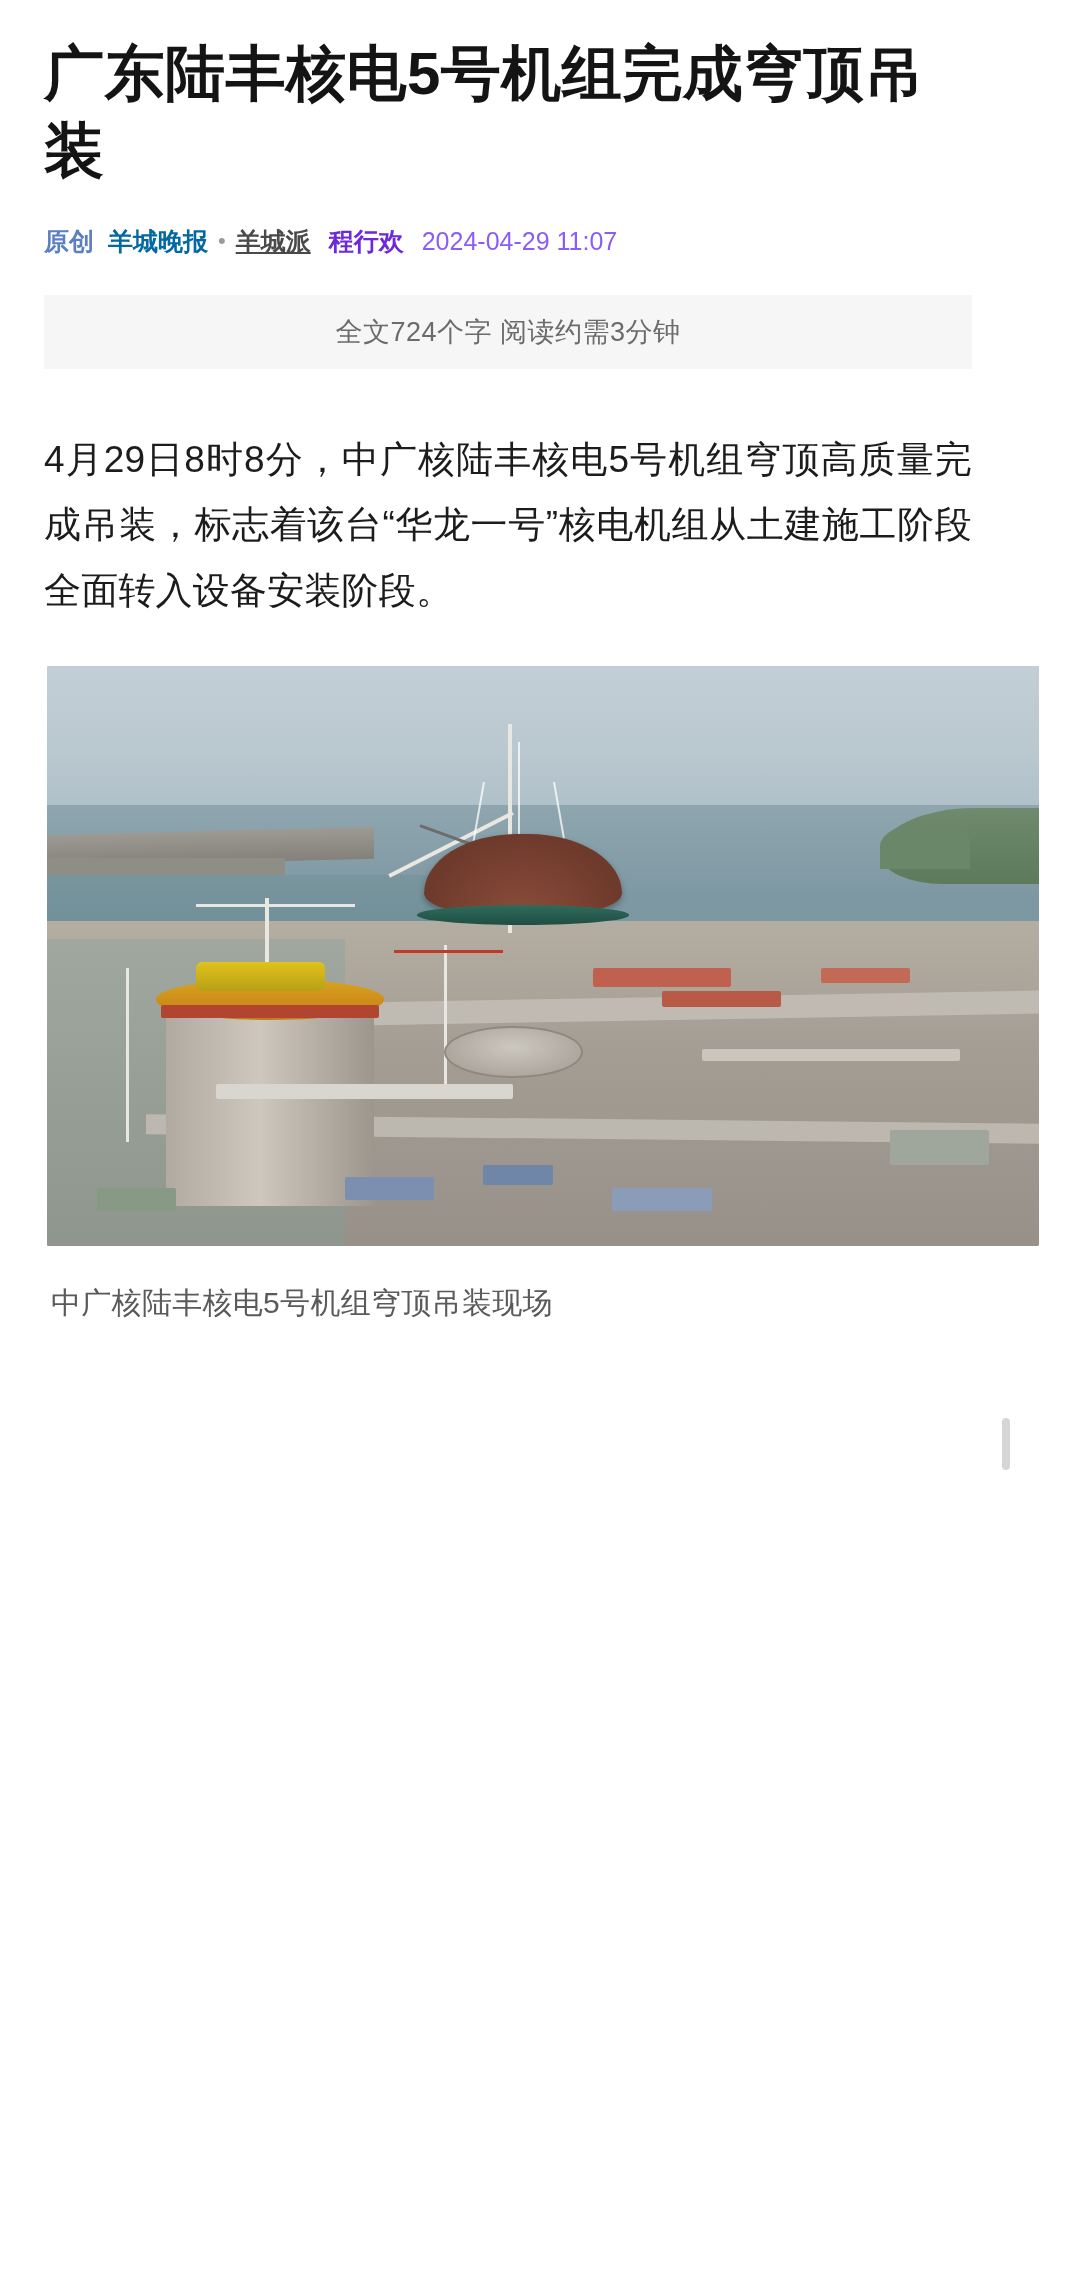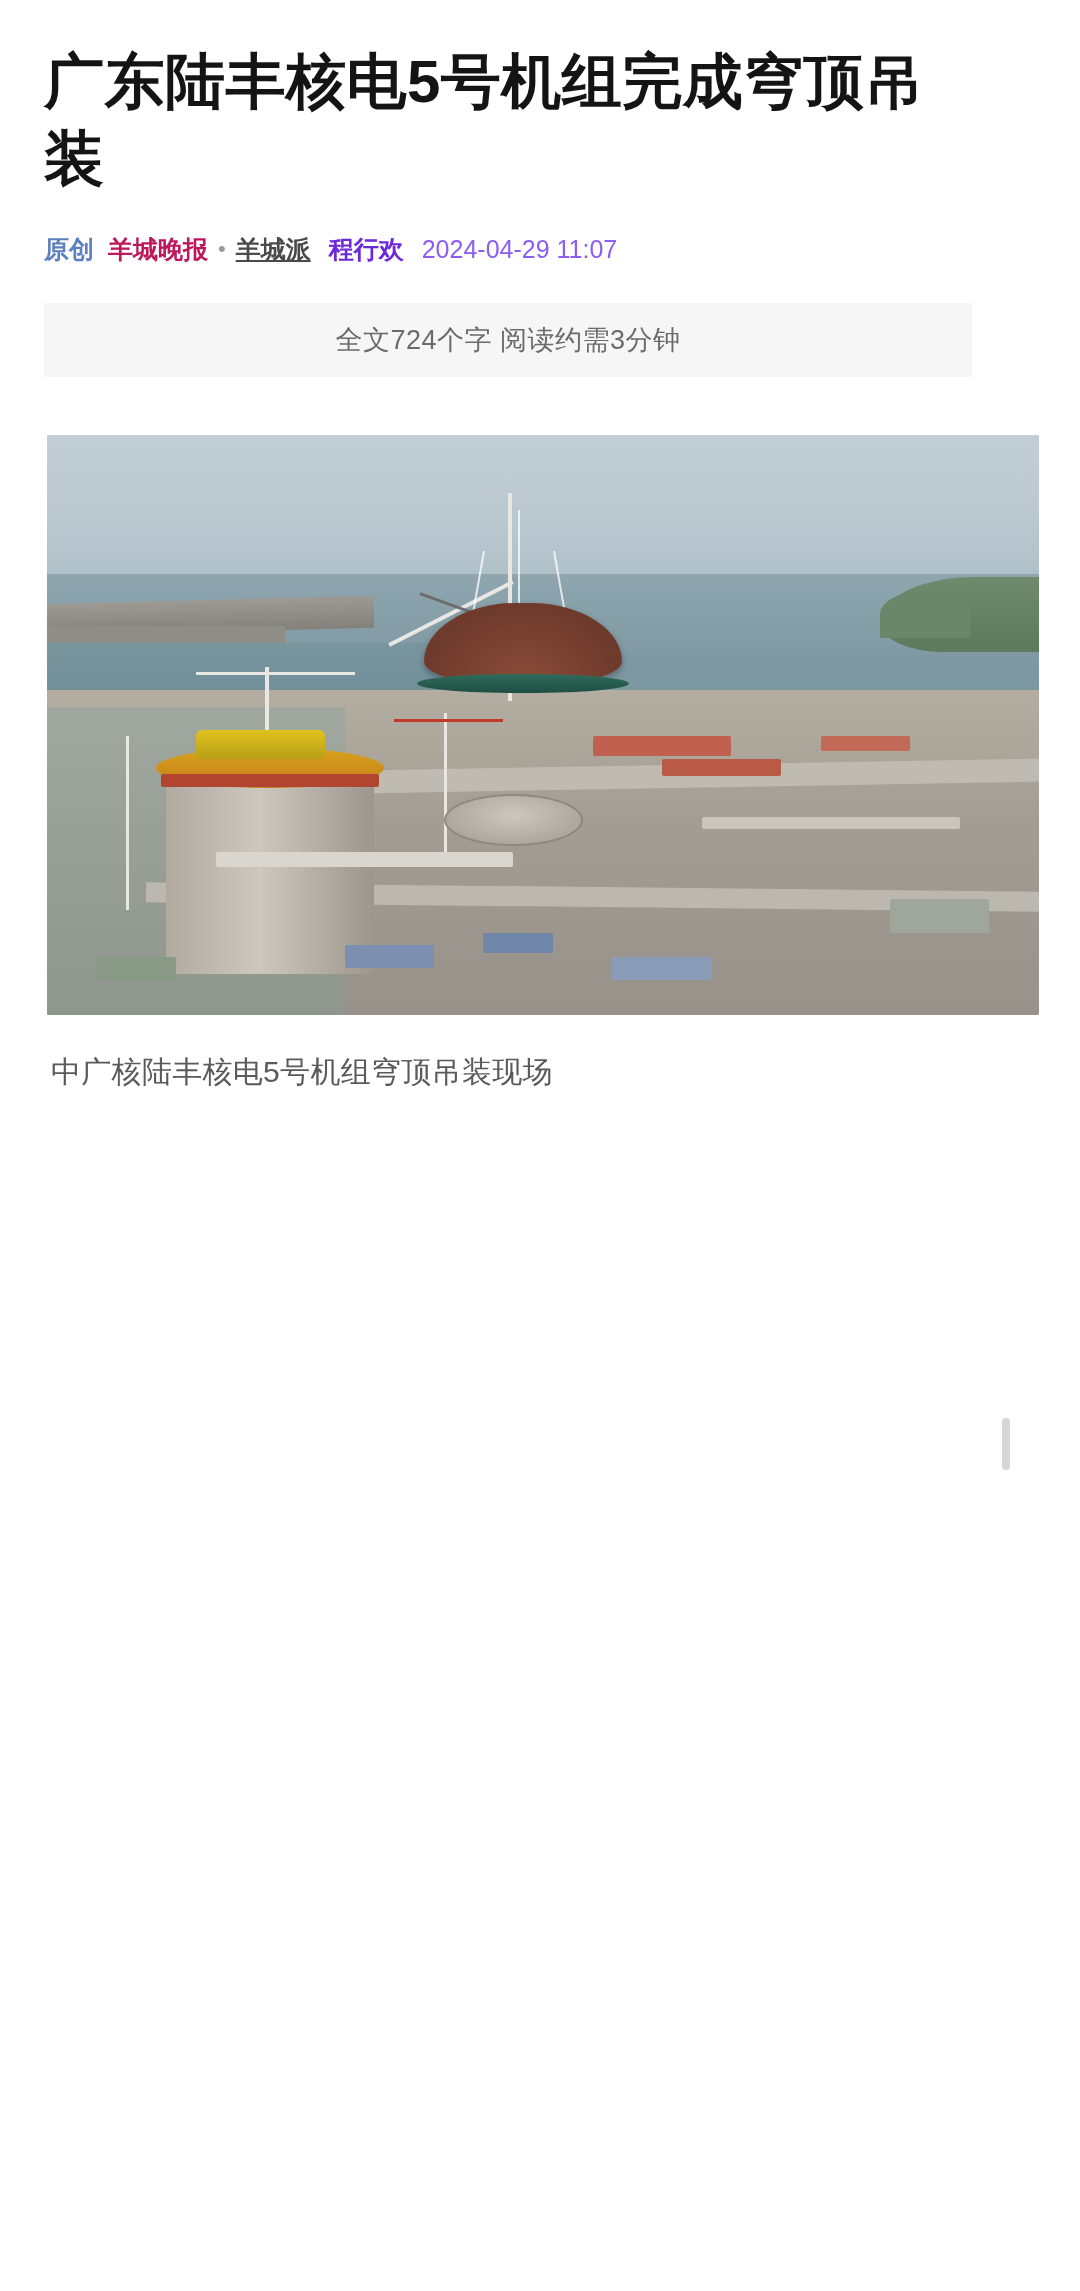--- a/index.html
+++ b/index.html
@@ -12,21 +12,21 @@
     width: 1080px;
     min-height: 2291px;
     font-family: "Liberation Sans", "DejaVu Sans", sans-serif;
     color: #1a1a1a;
     -webkit-font-smoothing: antialiased;
   }
   .page {
     width: 1016px;
     min-height: 2291px;
     position: relative;
-    padding: 8px 44px;
+    padding: 0 44px;
     background: #ffffff;
   }
   
   .article-title {
     font-size: 60px;
     line-height: 1.28;
     font-weight: 700;
     color: #141414;
     letter-spacing: 0.5px;
     padding-top: 36px;
@@ -44,21 +44,21 @@
     margin-bottom: 36px;
     line-height: 1.4;
   }
   .byline .original {
     color: #5b7fbf;
     font-weight: 600;
     margin-right: 14px;
     font-size: 25px;
   }
   .byline .source {
-    color: #be185d;
+    color: #0369a1;
     font-weight: 600;
     font-size: 25px;
   }
   .byline .dot {
     color: #9a9a9a;
     margin: 0 10px;
     font-size: 22px;
   }
   .byline .channel {
     color: #4a4a4a;
@@ -257,20 +257,21 @@
     <span class="source">羊城晚报</span>
     <span class="dot">•</span>
     <span class="channel">羊城派</span>
     <span class="author">程行欢</span>
     <span class="timestamp">2024-04-29 11:07</span>
   </div>
 
   <div class="read-info">全文724个字 阅读约需3分钟</div>
 
   <div class="body-text">
+    <p>4月29日8时8分，中广核陆丰核电5号机组穹顶高质量完成吊装，标志着该台“华龙一号”核电机组从土建施工阶段全面转入设备安装阶段。</p>
   </div>
 
   <figure class="article-figure">
     <div class="photo" aria-label="核电站施工现场航拍，大型履带吊车正在吊装红褐色穹顶">
       <div class="ph-sky"></div>
       <div class="ph-sea"></div>
       <div class="ph-headland"></div>
       <div class="ph-headland2"></div>
       <div class="ph-breakwater"></div>
       <div class="ph-breakwater2"></div>

